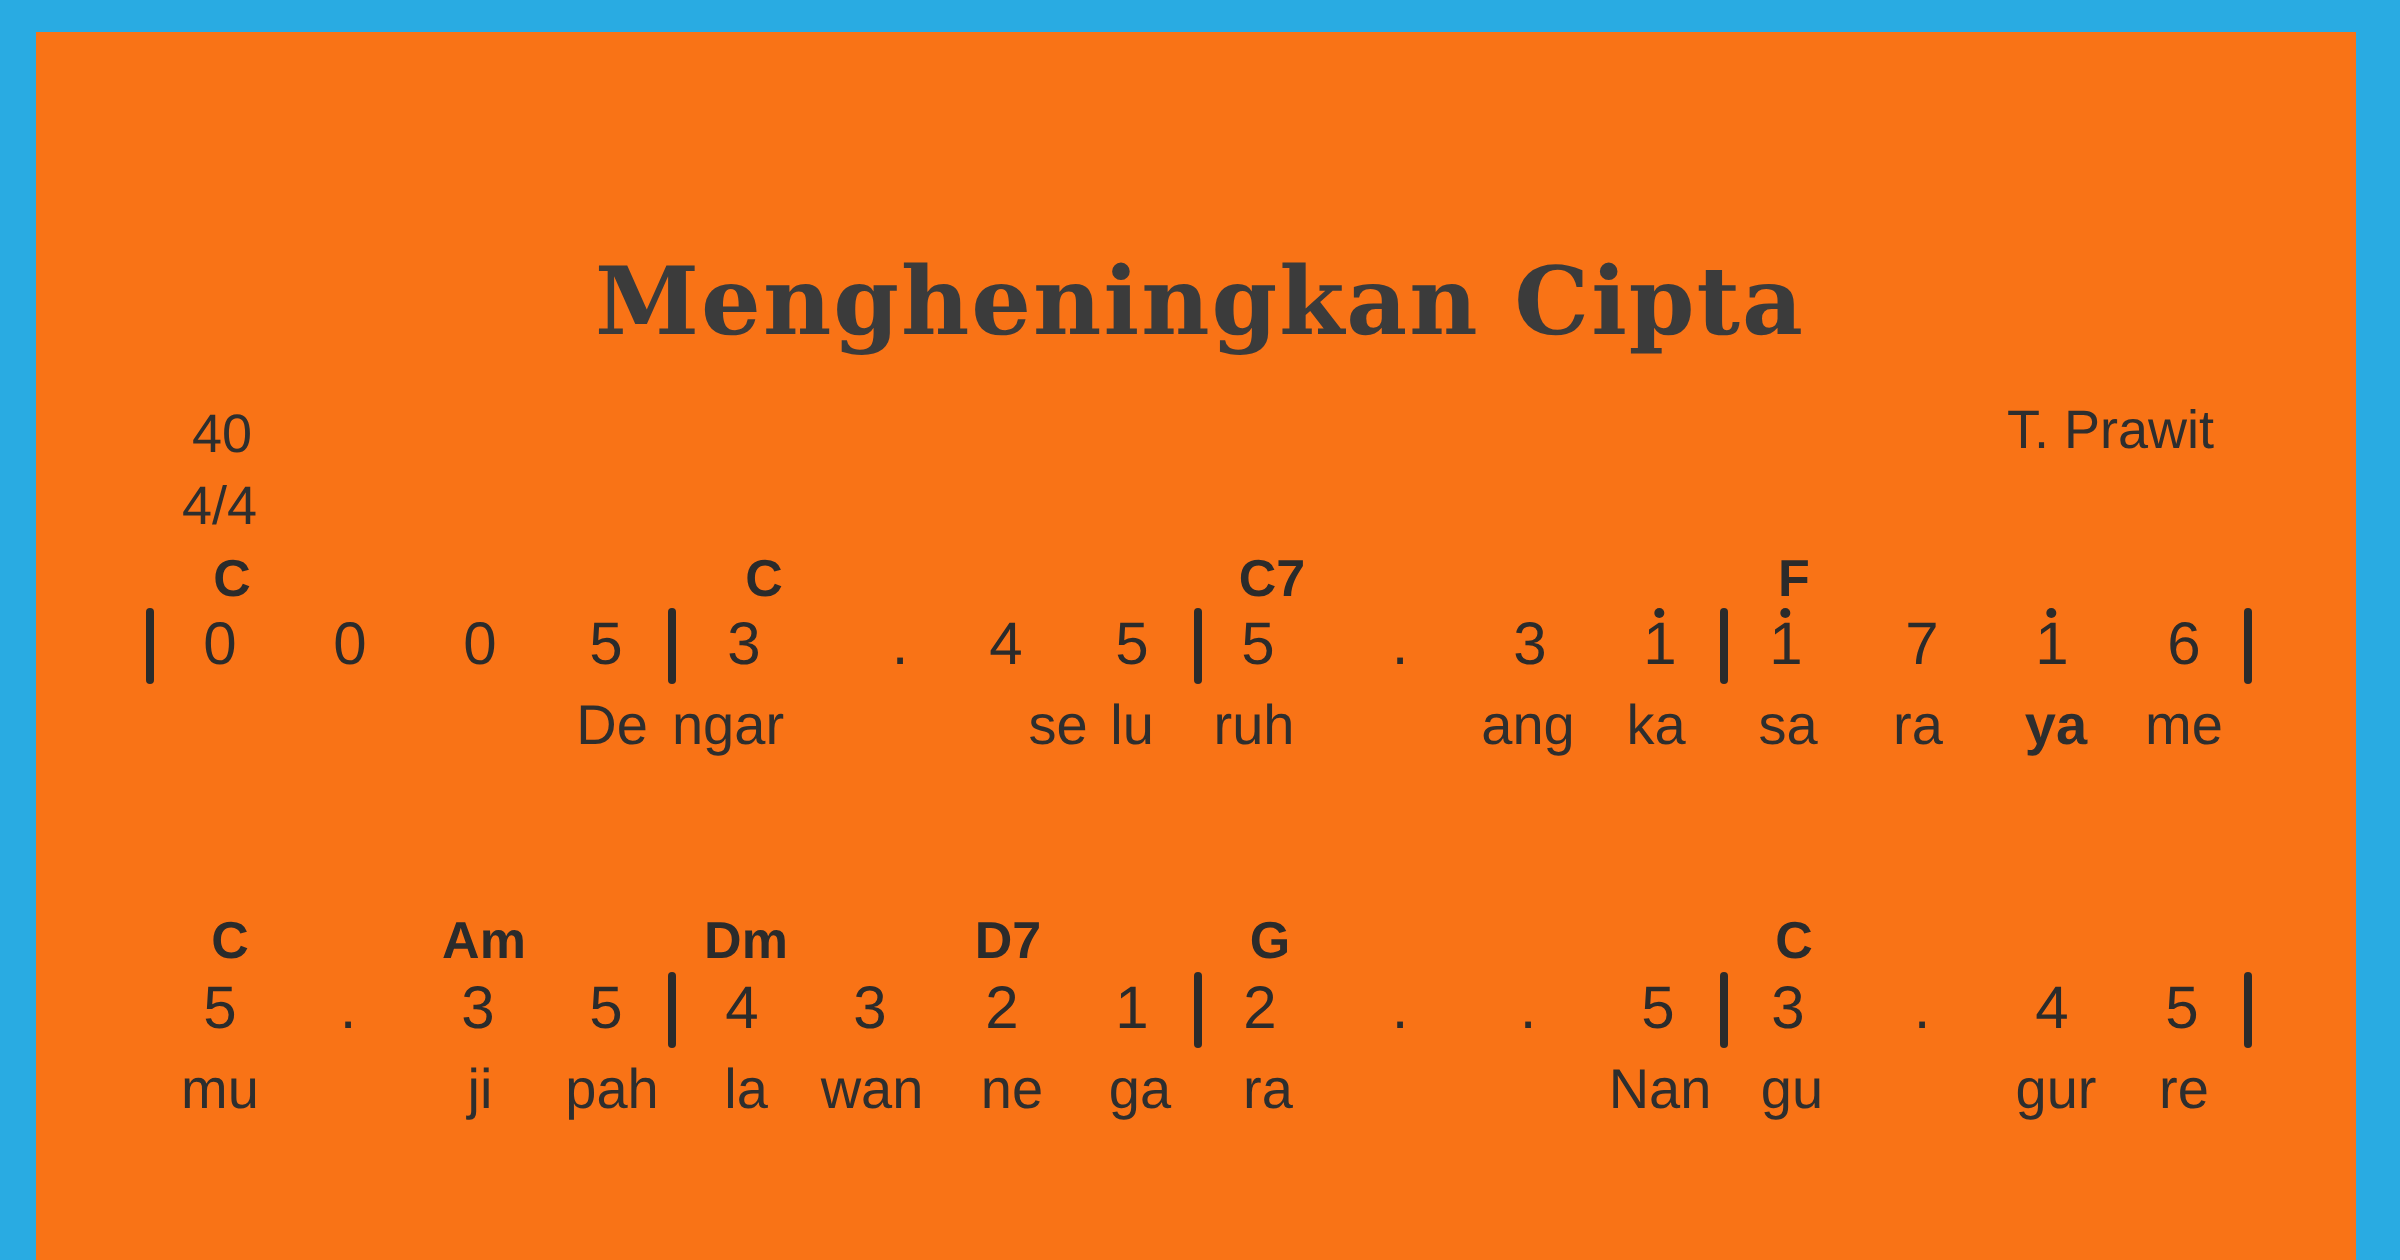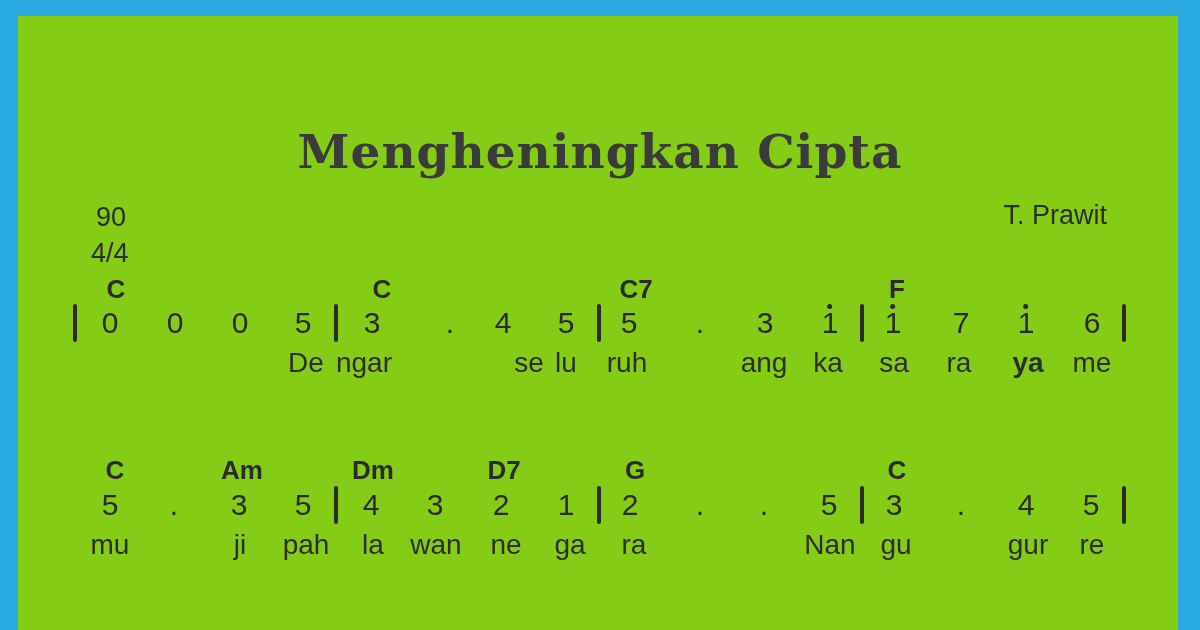--- a/index.html
+++ b/index.html
@@ -1,18 +1,18 @@
 <!DOCTYPE html>
 <html><head>
 <meta charset="utf-8">
 <style>
   html,body{margin:0;padding:0;}
   .canvas{
     position:relative;width:1200px;height:630px;overflow:hidden;
-    background:#84cc16;font-family:"Liberation Sans",sans-serif;
+    background:#f97316;font-family:"Liberation Sans",sans-serif;
   }
   .frame-top{position:absolute;left:0;top:0;width:1200px;height:16px;background:#29abe2;}
   .frame-left{position:absolute;left:0;top:0;width:18px;height:630px;background:#29abe2;}
   .frame-right{position:absolute;right:0;top:0;width:22px;height:630px;background:#29abe2;}
 
   .title{
     position:absolute;left:0;top:126px;width:1200px;margin:0;
     text-align:center;font-family:"DejaVu Serif",serif;font-weight:bold;
     font-size:47px;line-height:52px;color:#3b3b3b;letter-spacing:1px;
   }
@@ -45,21 +45,21 @@
 </head>
 <body>
 
 <div class="canvas">
   <div class="frame-top"></div>
   <div class="frame-left"></div>
   <div class="frame-right"></div>
 
   <h1 class="title">Mengheningkan Cipta</h1>
 
-  <div class="tempo">90</div>
+  <div class="tempo">40</div>
   <div class="timesig">4/4</div>
   <div class="composer">T. Prawit</div>
 
   <div class="score-line">
       <div class="chord" style="left: 116px; top: 276px;">C</div>
       <div class="chord" style="left: 382px; top: 276px;">C</div>
       <div class="chord" style="left: 636px; top: 276px;">C7</div>
       <div class="chord" style="left: 897px; top: 276px;">F</div>
       <div class="barline" style="left: 75px; top: 304px;"></div>
       <div class="note" style="left: 110px; top: 308px;">0</div>

